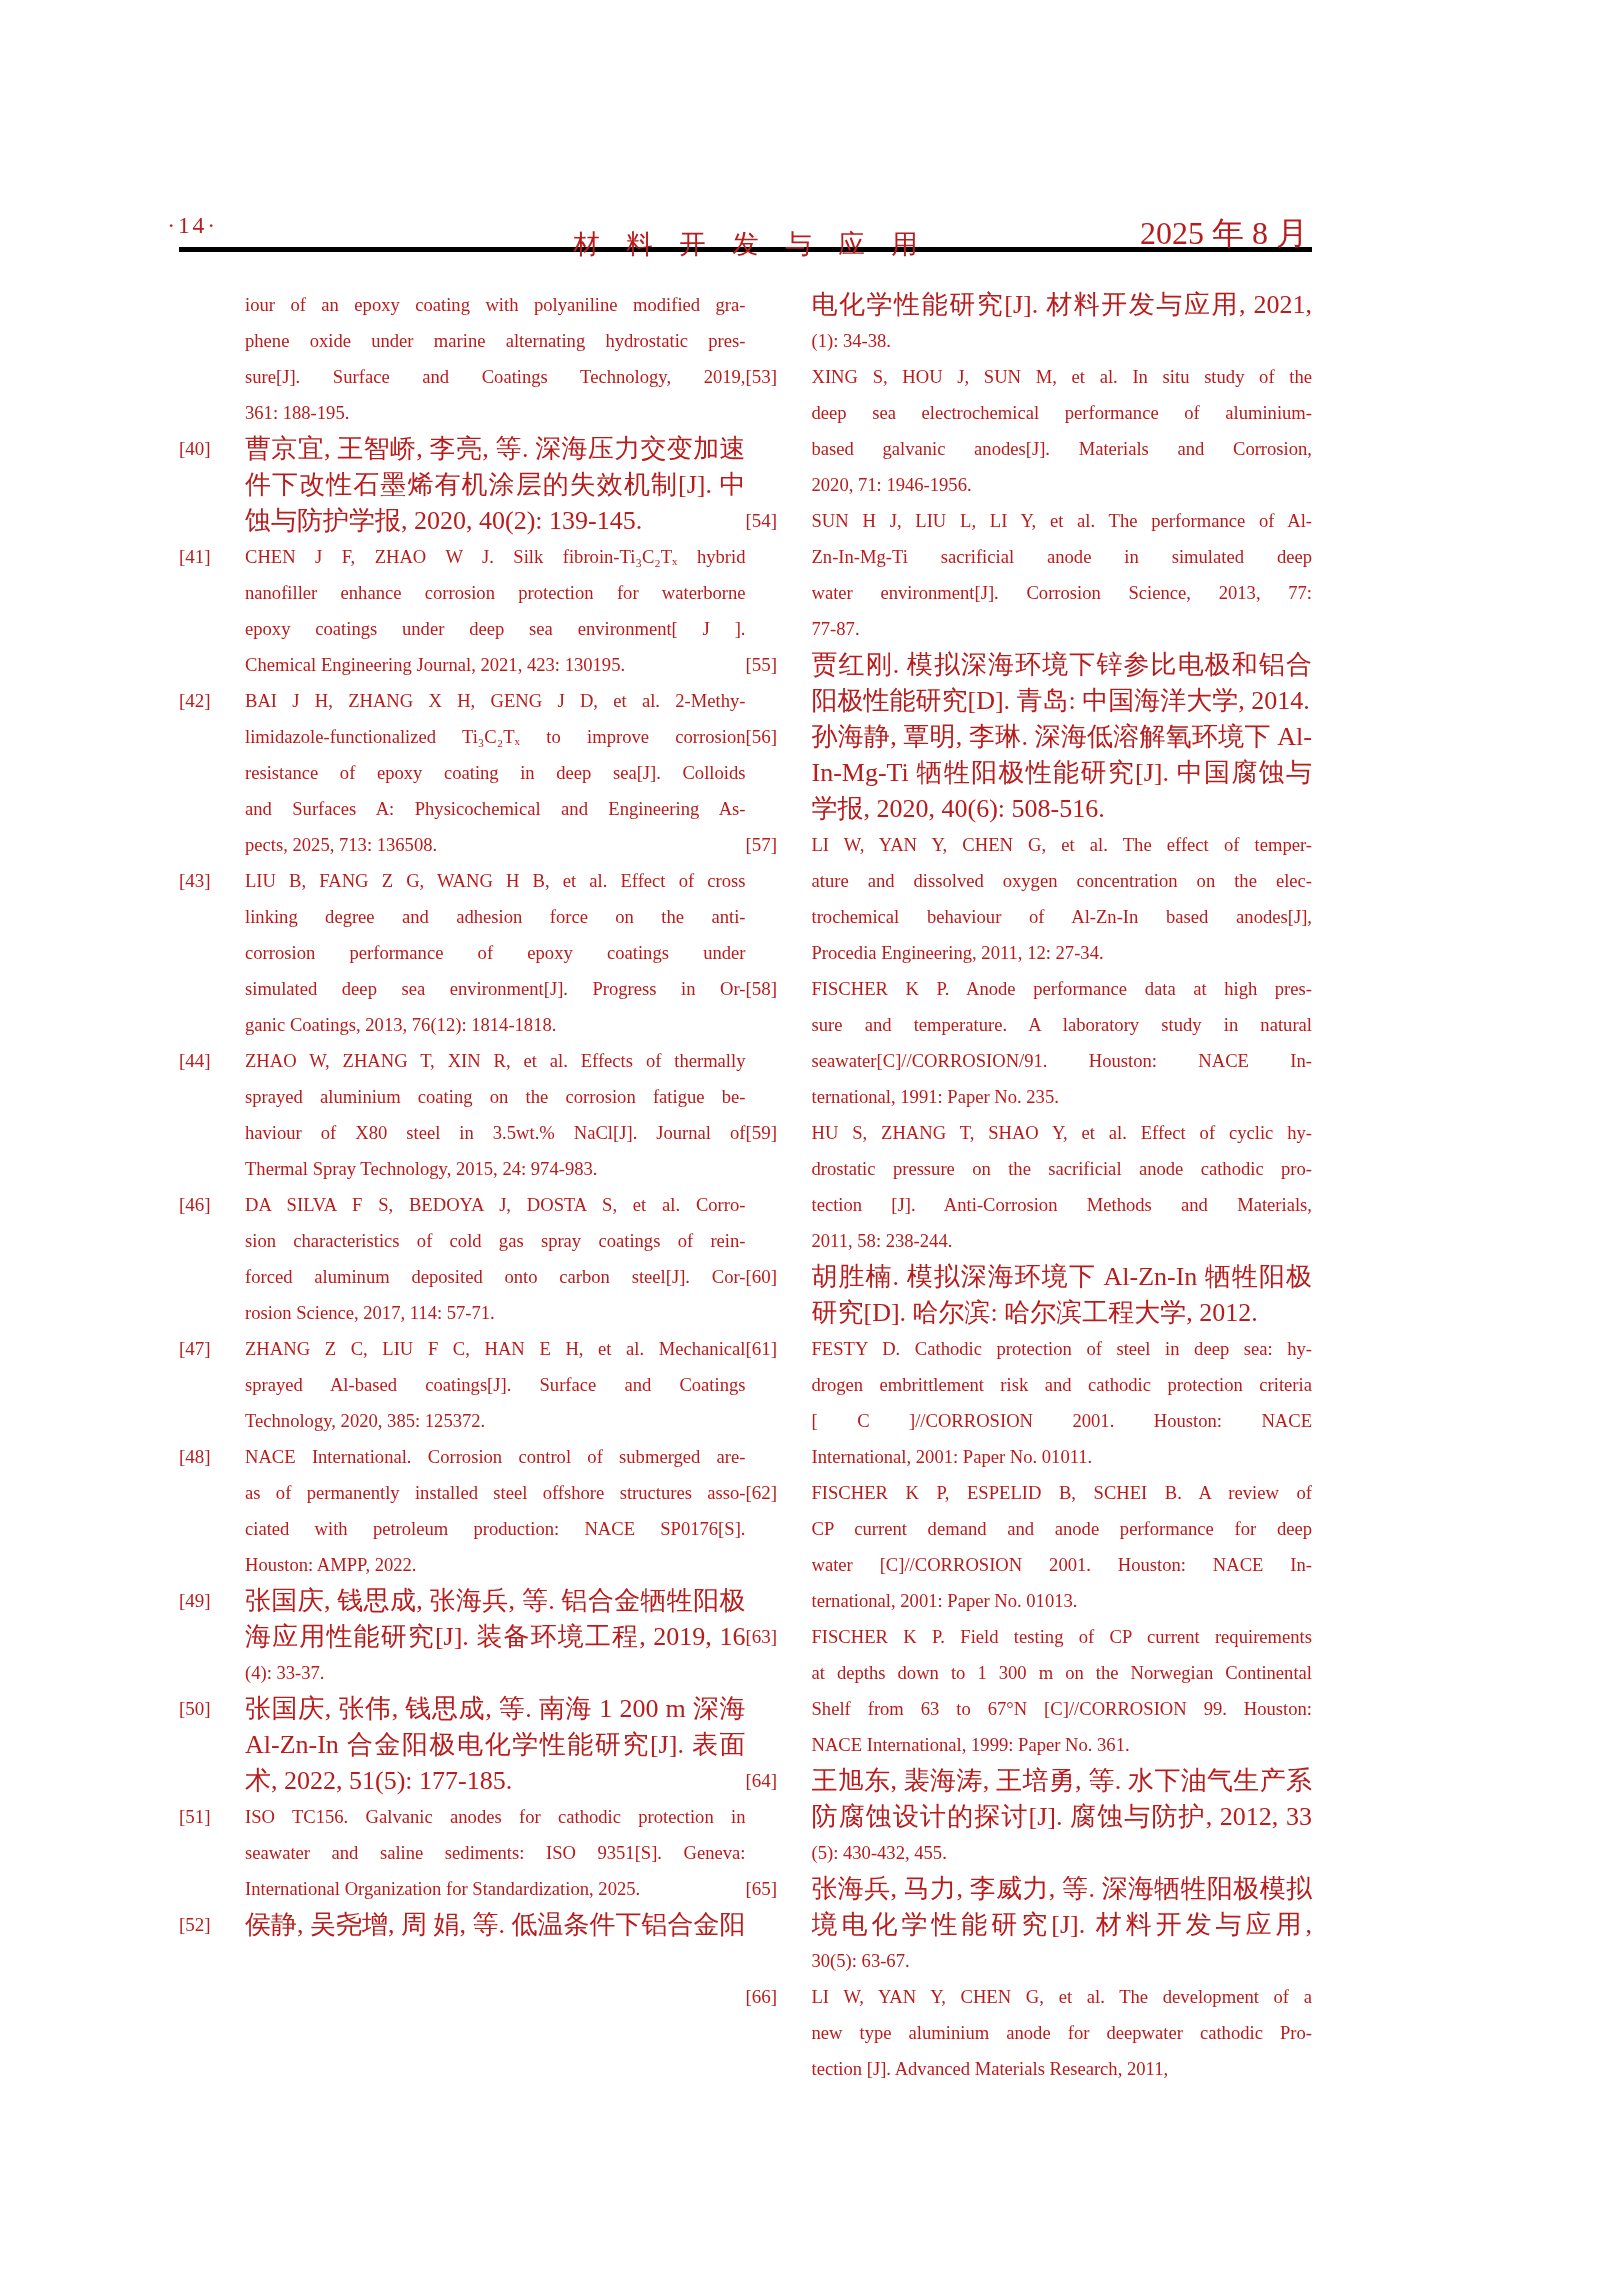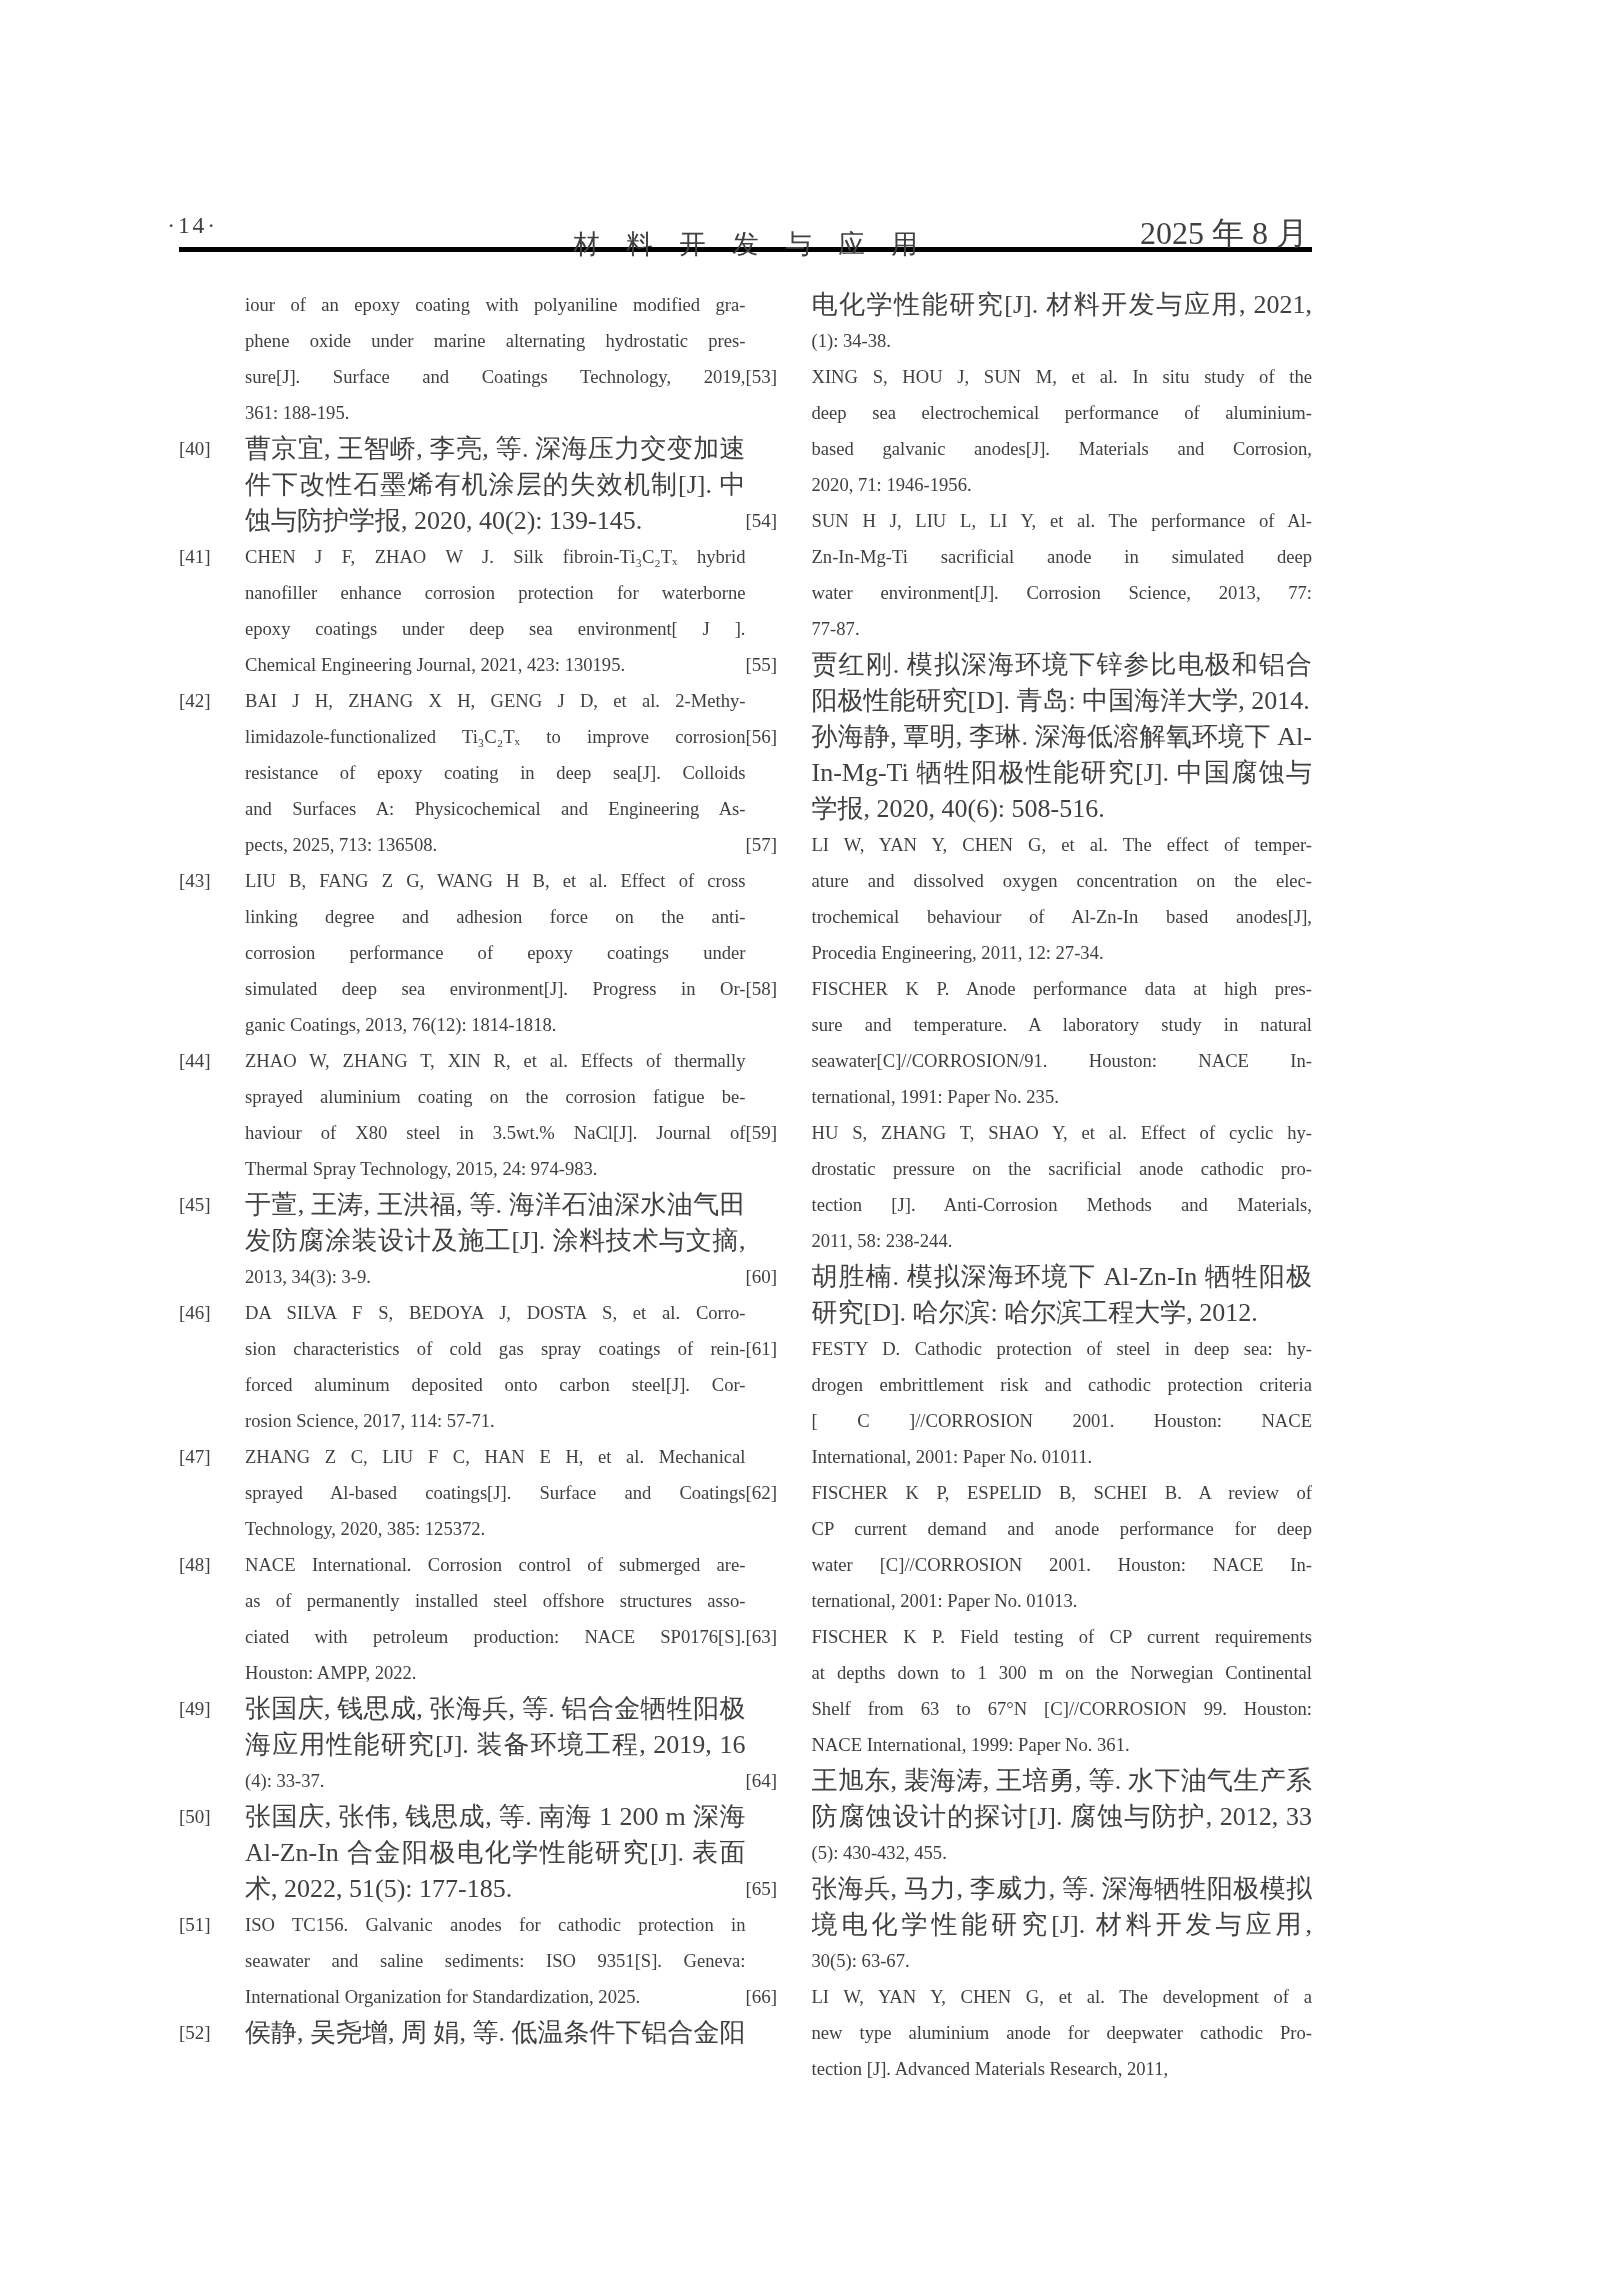--- a/index.html
+++ b/index.html
@@ -4,21 +4,21 @@
 <style>
   html, body { margin: 0; padding: 0; background: #ffffff; }
   .page {
     position: relative;
     width: 1492px;
     height: 2293px;
     background: #ffffff;
     box-sizing: border-box;
     padding: 210px 180px 0 179px;
     font-family: "Liberation Serif", "DejaVu Serif", "DejaVu Sans", serif;
-    color: #404040;
+    color: #b91c1c;
     overflow: hidden;
   }
   .header { position: relative; height: 31px; }
   .page-number {
     position: absolute; left: -11.8px; top: 2px;
     font-size: 23.5px; letter-spacing: 2.9px;
   }
   .journal-title {
     position: absolute; left: 50%; transform: translateX(-50%);
     top: 16px; font-size: 26.5px; letter-spacing: 26.5px; padding-left: 26.5px;
@@ -92,26 +92,20 @@
           <div class="line last">ganic Coatings, 2013, 76(12): 1814-1818.</div>
         </div>
         <div class="ref">
           <span class="ref-num">[44]</span>
           <div class="line">ZHAO W, ZHANG T, XIN R, et al. Effects of thermally</div>
           <div class="line">sprayed aluminium coating on the corrosion fatigue be-</div>
           <div class="line">haviour of X80 steel in 3.5wt.% NaCl[J]. Journal of</div>
           <div class="line last">Thermal Spray Technology, 2015, 24: 974-983.</div>
         </div>
         <div class="ref">
-          <span class="ref-num">[45]</span>
-          <div class="line cjk">于萱, 王涛, 王洪福, 等. 海洋石油深水油气田开</div>
-          <div class="line cjk">发防腐涂装设计及施工[J]. 涂料技术与文摘,</div>
-          <div class="line last">2013, 34(3): 3-9.</div>
-        </div>
-        <div class="ref">
           <span class="ref-num">[46]</span>
           <div class="line">DA SILVA F S, BEDOYA J, DOSTA S, et al. Corro-</div>
           <div class="line">sion characteristics of cold gas spray coatings of rein-</div>
           <div class="line">forced aluminum deposited onto carbon steel[J]. Cor-</div>
           <div class="line last">rosion Science, 2017, 114: 57-71.</div>
         </div>
         <div class="ref">
           <span class="ref-num">[47]</span>
           <div class="line">ZHANG Z C, LIU F C, HAN E H, et al. Mechanical</div>
           <div class="line">sprayed Al-based coatings[J]. Surface and Coatings</div>

